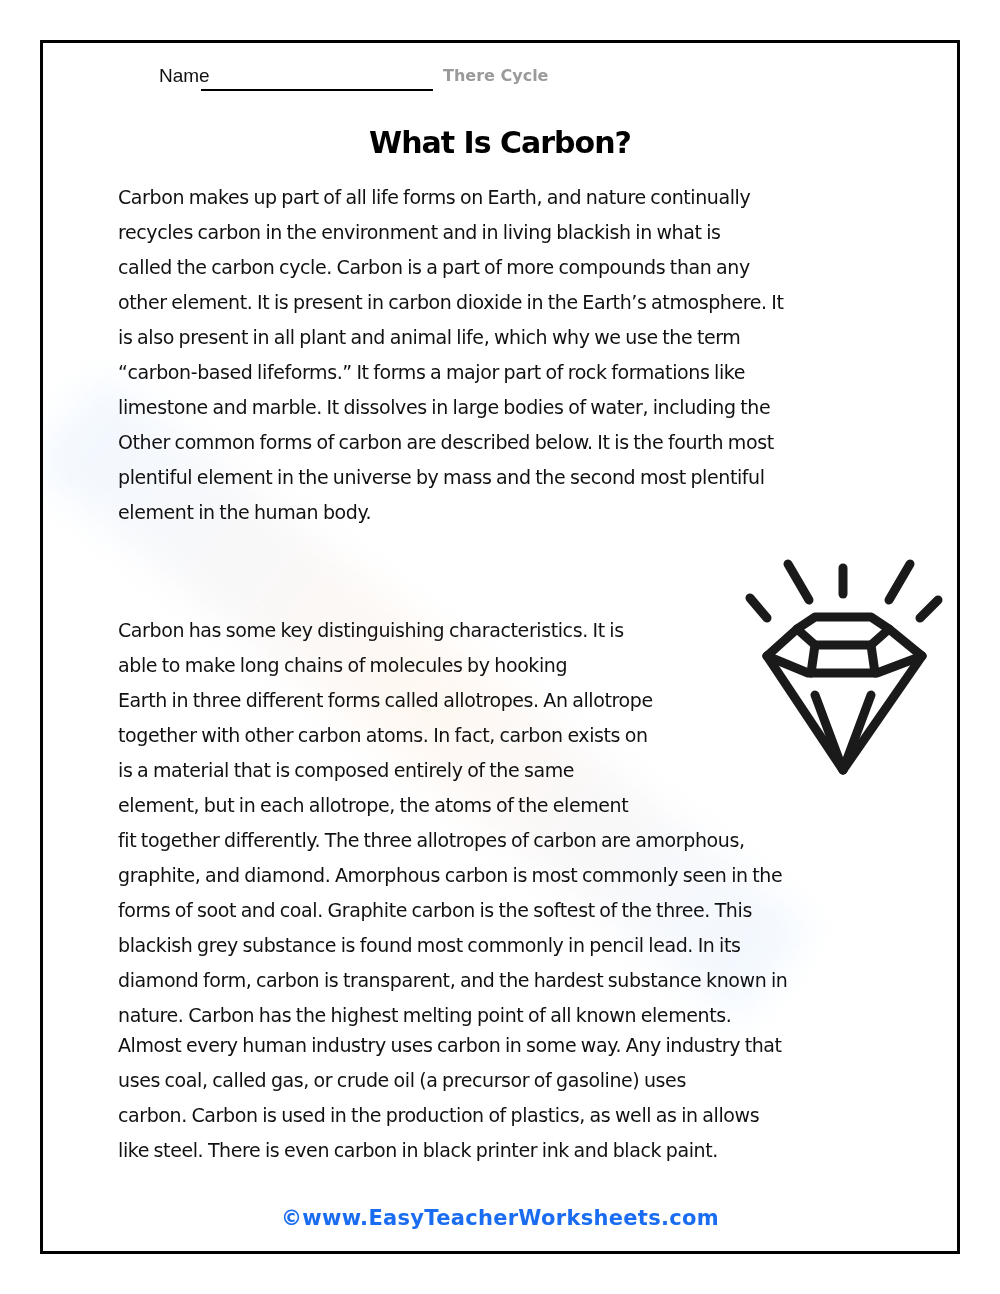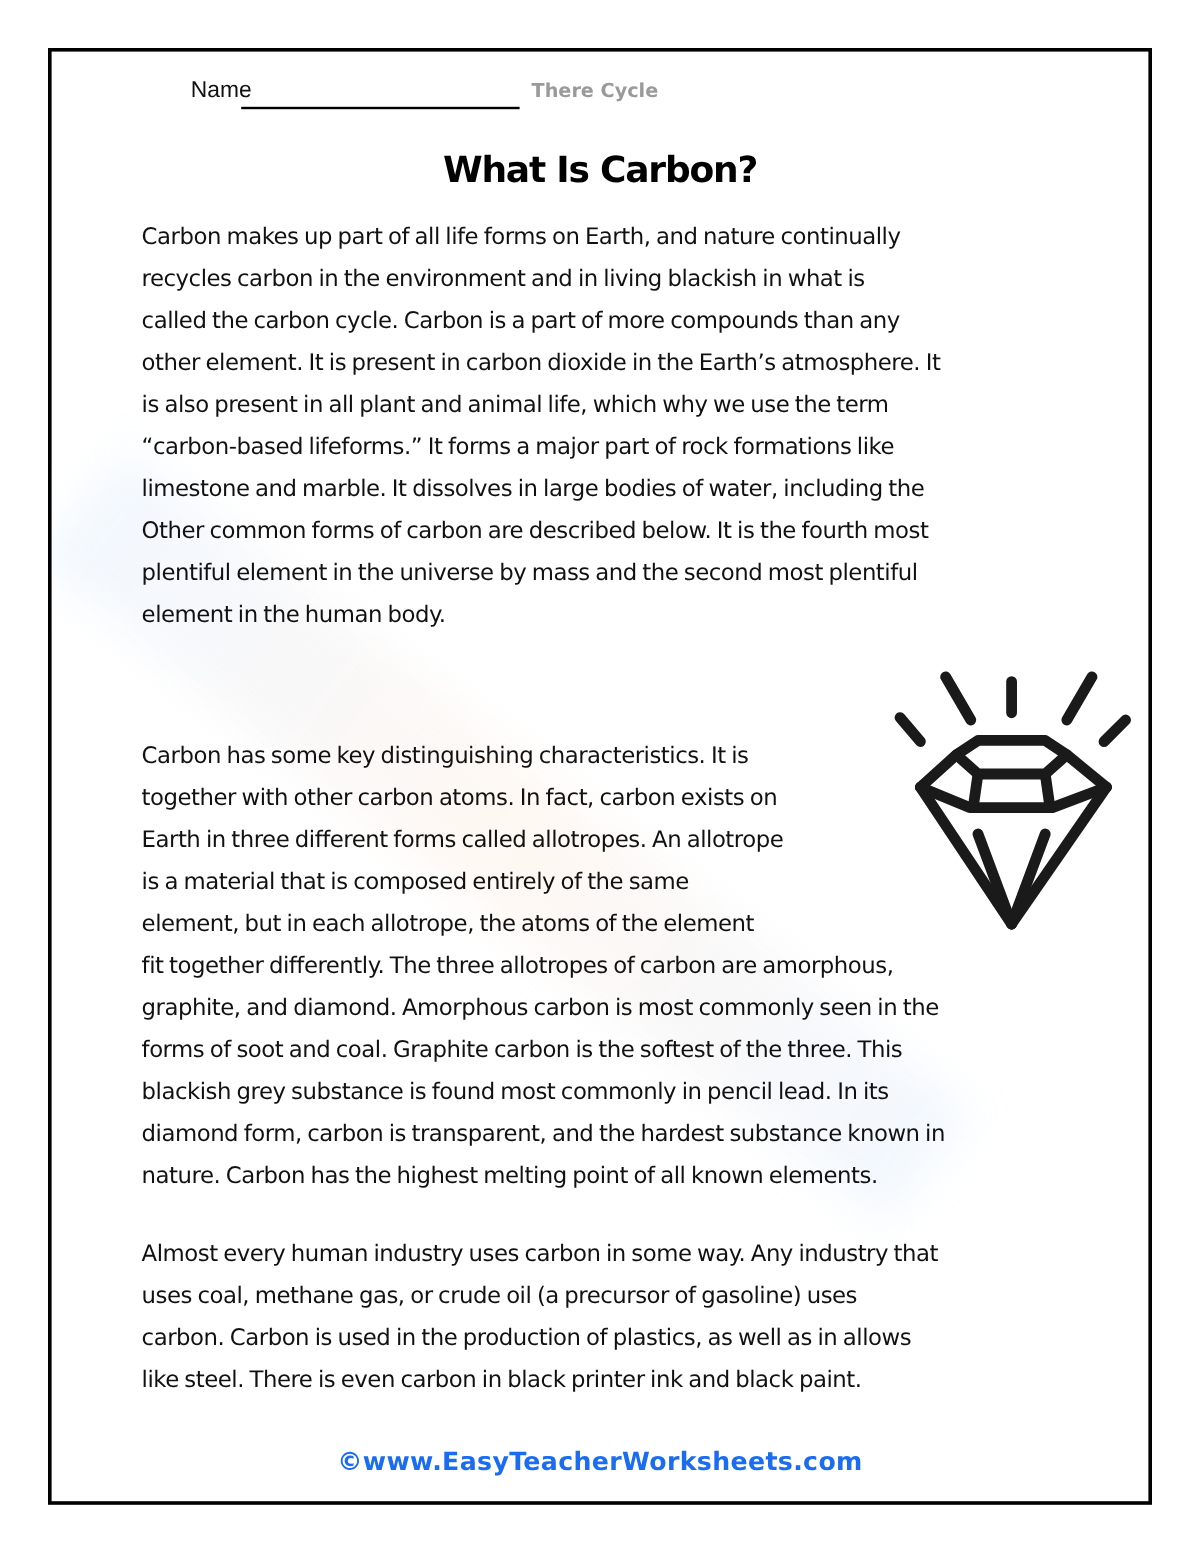--- a/index.html
+++ b/index.html
@@ -59,35 +59,36 @@
     <span class="line">is also present in all plant and animal life, which why we use the term</span>
     <span class="line">“carbon-based lifeforms.” It forms a major part of rock formations like</span>
     <span class="line">limestone and marble. It dissolves in large bodies of water, including the</span>
     <span class="line">Other common forms of carbon are described below. It is the fourth most</span>
     <span class="line">plentiful element in the universe by mass and the second most plentiful</span>
     <span class="line">element in the human body.</span>
   </div>
 
   <div class="body-text p2">
     <span class="line">Carbon has some key distinguishing characteristics. It is</span>
+    <span class="line">able to make long chains of molecules by hooking</span>
+    <span class="line">Earth in three different forms called allotropes. An allotrope</span>
     <span class="line">together with other carbon atoms. In fact, carbon exists on</span>
-    <span class="line">Earth in three different forms called allotropes. An allotrope</span>
     <span class="line">is a material that is composed entirely of the same</span>
     <span class="line">element, but in each allotrope, the atoms of the element</span>
     <span class="line">fit together differently. The three allotropes of carbon are amorphous,</span>
     <span class="line">graphite, and diamond. Amorphous carbon is most commonly seen in the</span>
     <span class="line">forms of soot and coal. Graphite carbon is the softest of the three. This</span>
     <span class="line">blackish grey substance is found most commonly in pencil lead. In its</span>
     <span class="line">diamond form, carbon is transparent, and the hardest substance known in</span>
     <span class="line">nature. Carbon has the highest melting point of all known elements.</span>
   </div>
 
   <div class="body-text p3">
     <span class="line">Almost every human industry uses carbon in some way. Any industry that</span>
-    <span class="line">uses coal, methane gas, or crude oil (a precursor of gasoline) uses</span>
+    <span class="line">uses coal, called gas, or crude oil (a precursor of gasoline) uses</span>
     <span class="line">carbon. Carbon is used in the production of plastics, as well as in allows</span>
     <span class="line">like steel. There is even carbon in black printer ink and black paint.</span>
   </div>
 
   <div class="diamond">
     <svg width="210" height="230" viewBox="0 0 210 230" fill="none" stroke="#1a1a1a" stroke-width="9" stroke-linecap="round" stroke-linejoin="round">
 
       <line x1="7" y1="43" x2="24" y2="63"></line>
       <line x1="45" y1="9" x2="66" y2="45"></line>
       <line x1="100" y1="13" x2="100" y2="39"></line>

